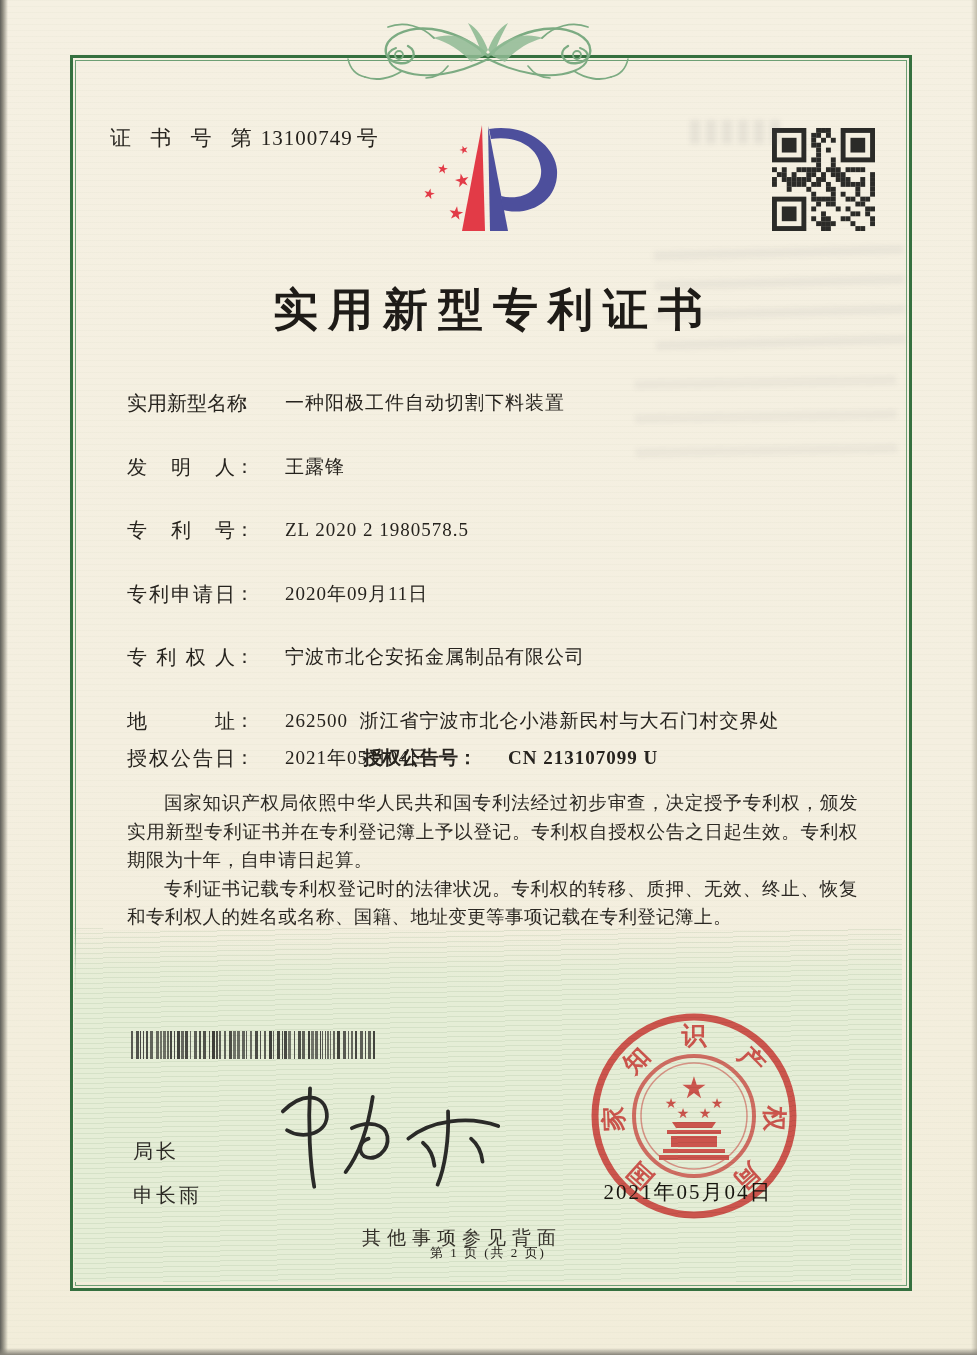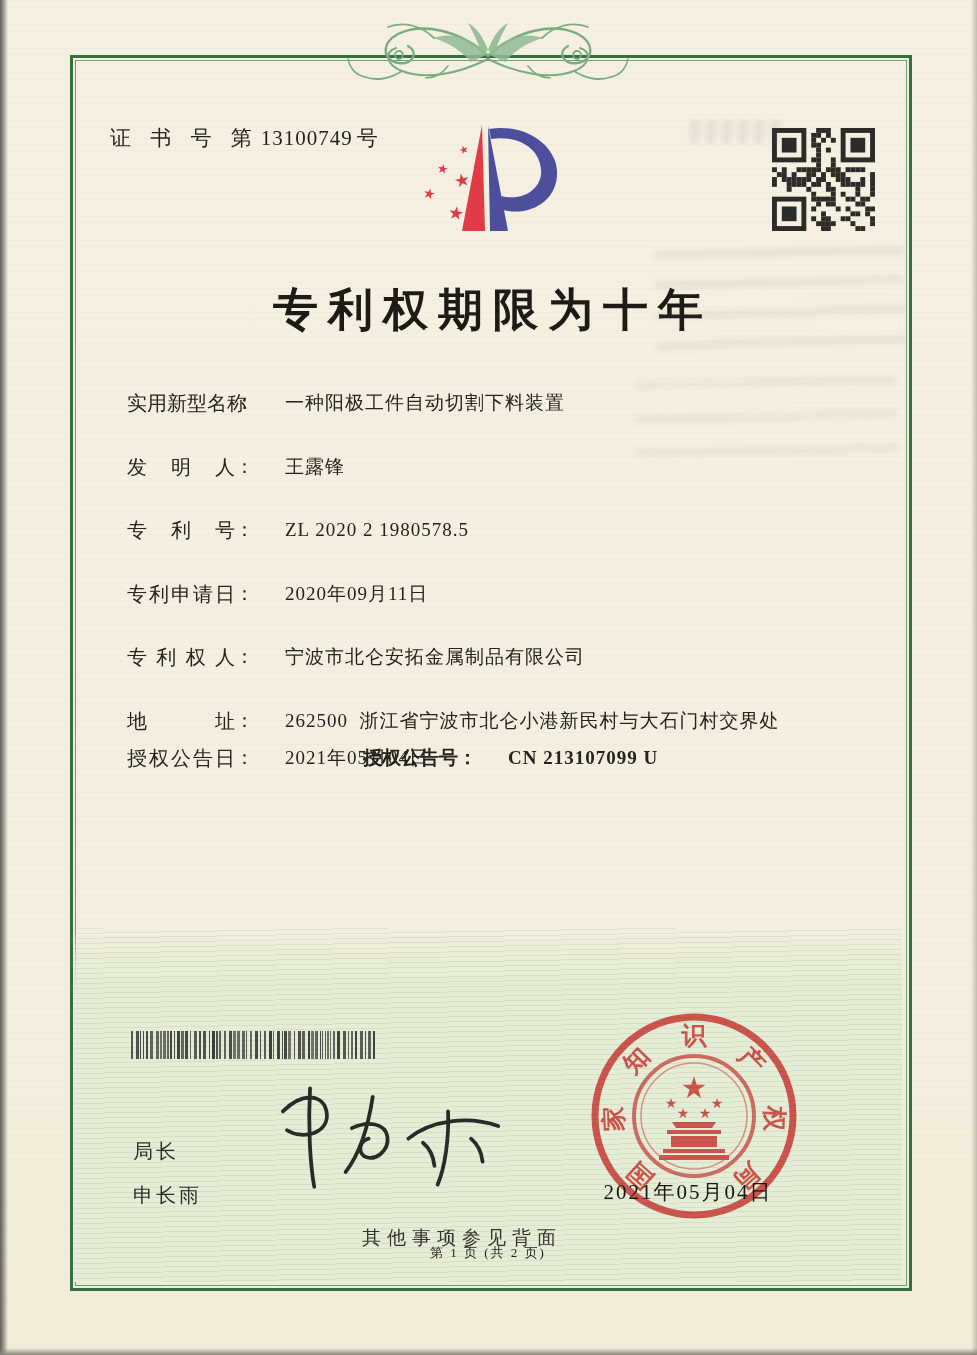--- a/index.html
+++ b/index.html
@@ -249,21 +249,21 @@
       <rect x="55" y="95" width="5" height="5" fill="#2b2b28"></rect>
       <rect x="60" y="95" width="5" height="5" fill="#2b2b28"></rect>
       <rect x="80" y="95" width="5" height="5" fill="#2b2b28"></rect>
       <rect x="100" y="95" width="5" height="5" fill="#2b2b28"></rect>
       <rect x="50" y="100" width="5" height="5" fill="#2b2b28"></rect>
       <rect x="55" y="100" width="5" height="5" fill="#2b2b28"></rect>
       <rect x="85" y="100" width="5" height="5" fill="#2b2b28"></rect>
       <rect x="90" y="100" width="5" height="5" fill="#2b2b28"></rect>
     </svg>
 
-  <div class="title">专利权期限为十年</div>
+  <div class="title">实用新型专利证书</div>
 
   <div class="fields">
     <div class="frow">
       <span class="flabel">实用新型名称</span><span class="colon">：</span><span class="fvalue">一种阳极工件自动切割下料装置</span>
     </div>
     <div class="frow">
       <span class="flabel">发明人</span><span class="colon">：</span><span class="fvalue">王露锋</span>
     </div>
     <div class="frow">
       <span class="flabel">专利号</span><span class="colon">：</span><span class="fvalue">ZL 2020 2 1980578.5</span>
@@ -278,20 +278,24 @@
       <span class="flabel">地址</span><span class="colon">：</span><span class="fvalue">262500  浙江省宁波市北仑小港新民村与大石门村交界处</span>
     </div>
     <div class="frow" style="position:relative">
       <span class="flabel">授权公告日</span><span class="colon">：</span><span class="fvalue">2021年05月04日</span>
       <span class="grant-group2">
         <span>授权公告号</span><span class="colon">：</span><span class="fvalue">CN 213107099 U</span>
       </span>
     </div>
   </div>
 
+  <div class="paras">
+    <p>国家知识产权局依照中华人民共和国专利法经过初步审查，决定授予专利权，颁发实用新型专利证书并在专利登记簿上予以登记。专利权自授权公告之日起生效。专利权期限为十年，自申请日起算。</p>
+    <p>专利证书记载专利权登记时的法律状况。专利权的转移、质押、无效、终止、恢复和专利权人的姓名或名称、国籍、地址变更等事项记载在专利登记簿上。</p>
+  </div>
 
   <svg class="barcode" id="barsvg" viewBox="0 0 248 28" preserveAspectRatio="none">
       <rect x="0" y="0" width="2" height="28" fill="#33332f" opacity="0.79"></rect>
       <rect x="5" y="0" width="3" height="28" fill="#33332f" opacity="0.83"></rect>
       <rect x="9" y="0" width="1" height="28" fill="#33332f" opacity="0.89"></rect>
       <rect x="12" y="0" width="1" height="28" fill="#33332f" opacity="0.87"></rect>
       <rect x="15" y="0" width="2" height="28" fill="#33332f" opacity="0.85"></rect>
       <rect x="19" y="0" width="3" height="28" fill="#33332f" opacity="0.74"></rect>
       <rect x="25" y="0" width="3" height="28" fill="#33332f" opacity="0.71"></rect>
       <rect x="29" y="0" width="2" height="28" fill="#33332f" opacity="0.66"></rect>

